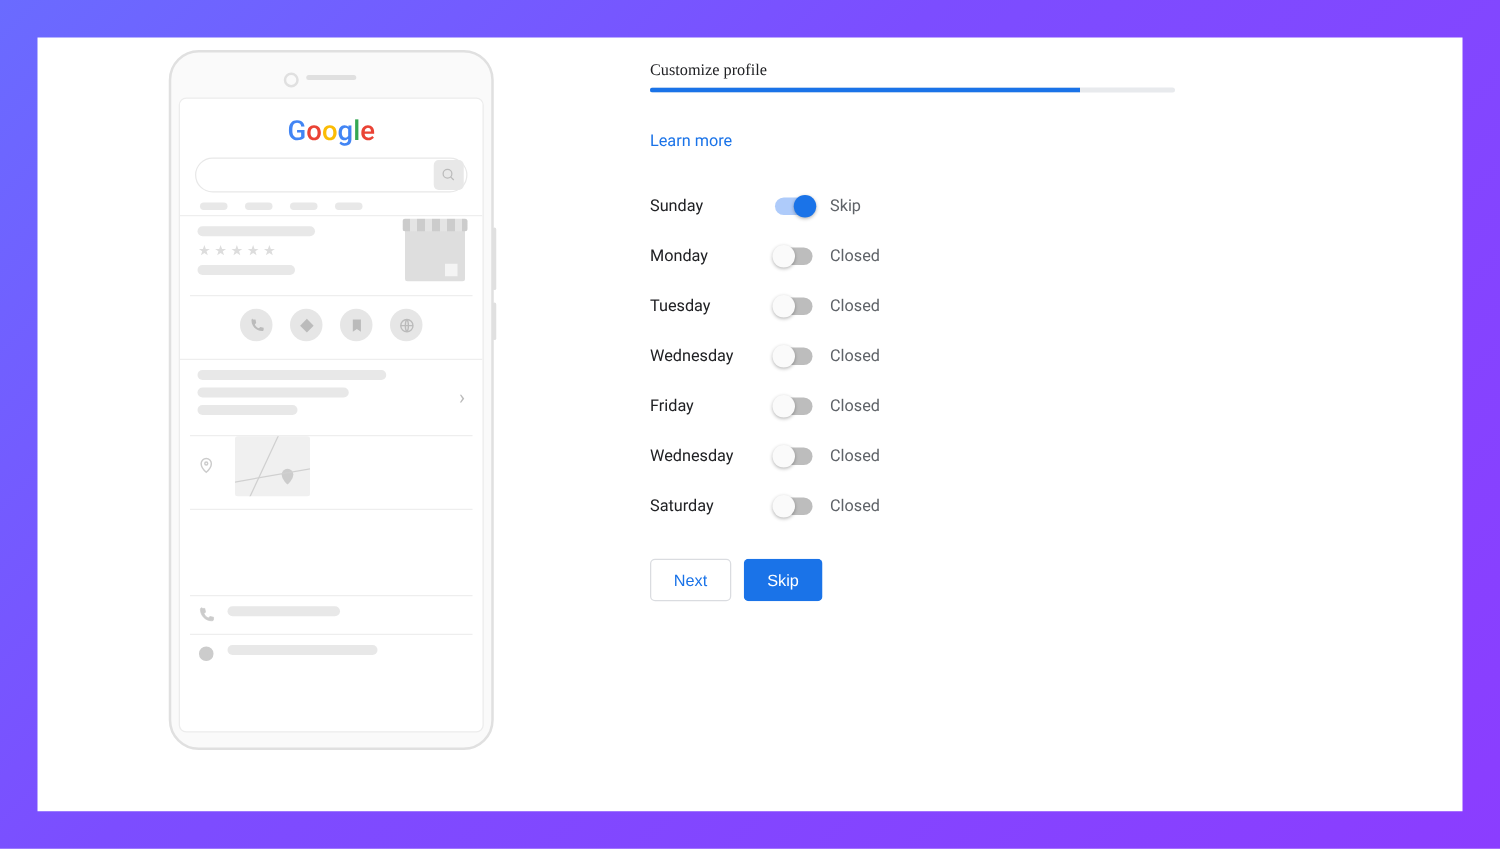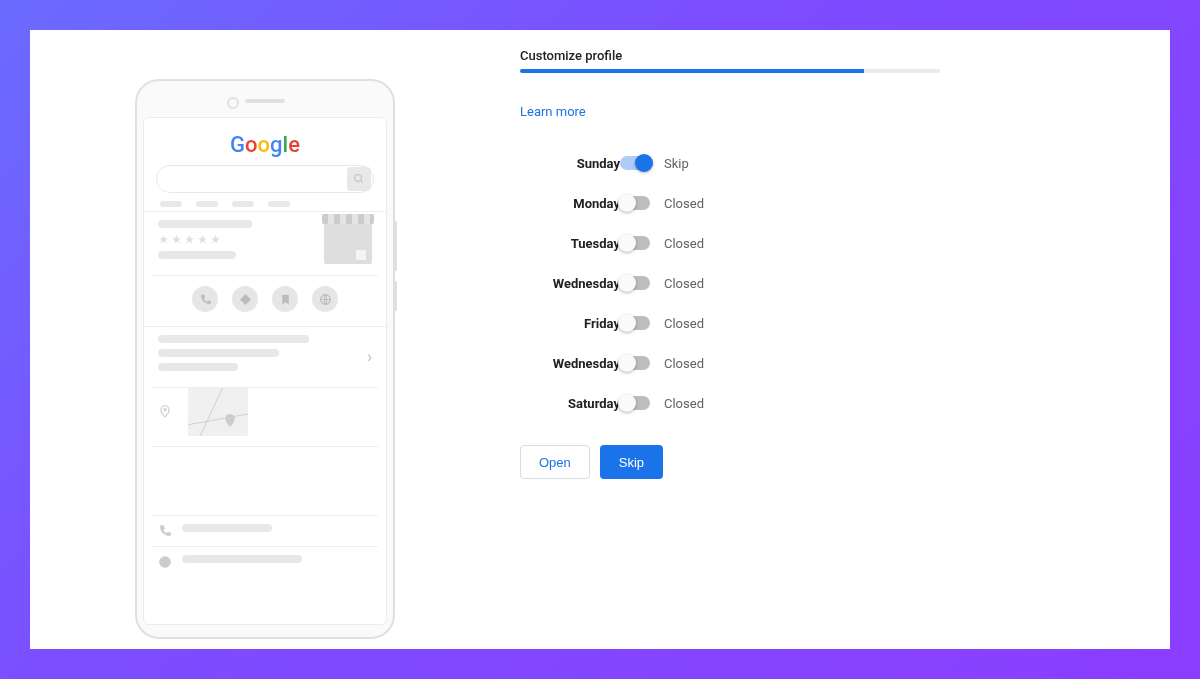--- a/index.html
+++ b/index.html
@@ -15,21 +15,21 @@
   background: #fff;
   width: 100%;
   height: 100%;
   display: flex;
   padding: 10px 60px 10px 60px;
   gap: 80px;
 }
 .left-col {
   flex: 0 0 350px;
   display: flex;
-  align-items: flex-end;
+  align-items: flex-start;
   justify-content: center;
   position: relative;
 }
 .phone {
   width: 260px;
   height: 560px;
   border: 2px solid #e0e0e0;
   border-radius: 24px;
   padding: 14px 6px 6px 6px;
   position: relative;
@@ -94,28 +94,28 @@
 .mapthumb{width:60px;height:48px;background:#f0f0f0;position:relative;overflow:hidden;border-radius:2px;}
 .mapthumb::before{content:'';position:absolute;top:-10px;left:20px;width:1px;height:80px;background:#d0d0d0;transform:rotate(25deg);}
 .mapthumb::after{content:'';position:absolute;top:30px;left:-5px;width:80px;height:1px;background:#d0d0d0;transform:rotate(-10deg);}
 .mapthumb svg{position:absolute;right:10px;bottom:8px;width:16px;height:16px;fill:#ccc;}
 .below{padding-top:68px;}
 .brow{display:flex;align-items:center;gap:10px;padding:8px 6px;border-top:1px solid #eee;}
 .brow svg{width:14px;height:14px;fill:#ccc;stroke:#ccc;}
 
 
 .right-col { flex:1; padding-top: 8px; max-width: 420px; }
-.step-label { font-size:13px; font-weight:500; color:#202124; margin-bottom:6px;}
+.step-label { font-size:13px; font-weight:500; color:#202124; margin-bottom:6px;font-family:Liberation Serif, serif;}
 .progress { height:4px; background:#e8eaed; border-radius:2px; overflow:hidden; margin-bottom:28px;}
 .progress .fill{height:100%;background:#1a73e8;width:82%;}
 h1{font-size:24px;font-weight:400;color:#202124;margin-bottom:20px;}
 .sub{font-size:13px;color:#5f6368;margin-bottom:8px;}
 .learn{font-size:13px;color:#1a73e8;text-decoration:none;display:inline-block;margin-bottom:24px;text-align:right;}
 .dayrow{display:flex;align-items:center;min-height:40px;font-size:13px;}
-.day{width:100px;font-weight:700;color:#202124;text-align:right;}
+.day{width:100px;font-weight:400;color:#202124;}
 .toggle{width:30px;height:14px;border-radius:10px;position:relative;cursor:pointer;}
 .toggle .knob{position:absolute;width:18px;height:18px;border-radius:50%;top:-2px;box-shadow:0 1px 3px rgba(0,0,0,0.3);}
 .toggle.on{background:#aecbfa;}
 .toggle.on .knob{right:-3px;background:#1a73e8;}
 .toggle.off{background:#bdbdbd;}
 .toggle.off .knob{left:-2px;background:#fafafa;}
 .state{margin-left:14px;color:#5f6368;}
 .times-row{display:flex;align-items:center;gap:14px;margin:4px 0 14px;}
 .time-input{border:none;border-bottom:1px solid #dadce0;padding:4px 0;width:104px;font-size:13px;color:#202124;background:transparent;}
 .dash{color:#9aa0a6;}
@@ -304,18 +304,18 @@
         <div class="dayrow">
           <div class="day">Saturday</div>
           <div class="toggle off">
             <div class="knob"></div>
           </div>
           <div class="state">Closed</div>
         </div>
       </div>
 
     <div class="btns">
-      <button class="btn btn-secondary">Open</button>
+      <button class="btn btn-secondary">Next</button>
       <button class="btn btn-primary">Skip</button>
     </div>
   </div>
 
 </div>
 
 </body></html>

